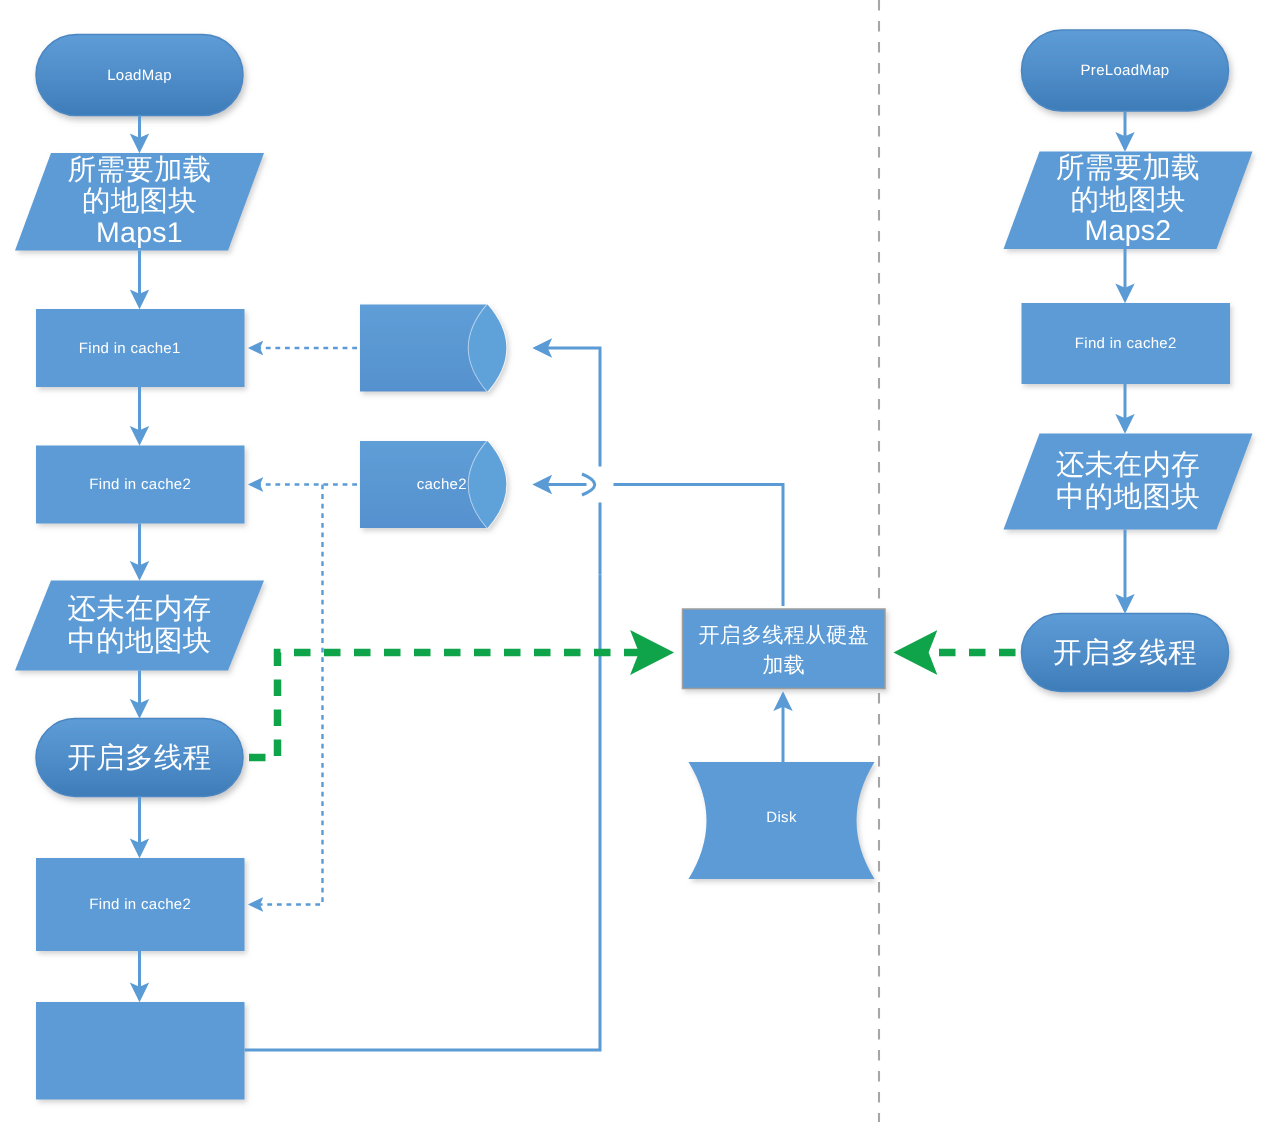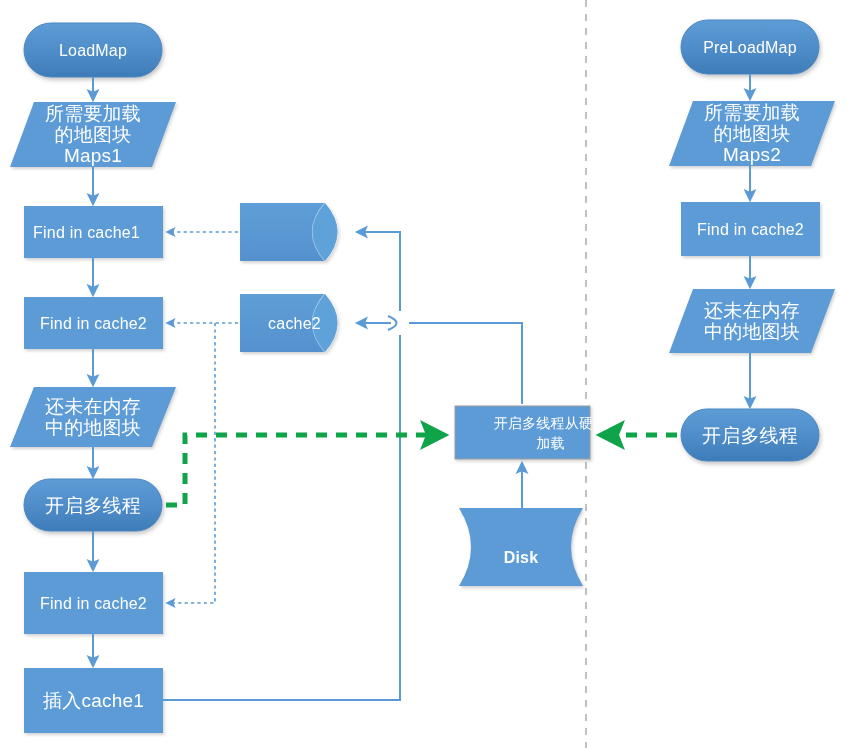--- a/index.html
+++ b/index.html
@@ -25,21 +25,21 @@
     width: 857px;
     height: 748px;
   }
   .node-label {
     position: absolute;
     display: flex;
     align-items: center;
     justify-content: center;
     text-align: center;
     color: #ffffff;
-    font-size: 16px;
+    font-size: 10px;
     line-height: 19px;
     white-space: pre-line;
     pointer-events: none;
     letter-spacing: 0.2px;
   }
   .node-label.cn {
     font-size: 19px;
     line-height: 21px;
   }
 </style>
@@ -177,29 +177,28 @@
 
   <div class="node-label" style="left:24px; top:297px; width:139px; height:52px;">Find in cache2</div>
 
   <div class="node-label cn" style="left:10px; top:387px; width:166px; height:60px;">还未在内存
 中的地图块</div>
 
   <div class="node-label cn" style="left:24px; top:479px; width:138px; height:52px;">开启多线程</div>
 
   <div class="node-label" style="left:24px; top:572px; width:139px; height:62px;">Find in cache2</div>
 
-  <div class="node-label cn" style="left:24px; top:668px; width:139px; height:65px;">插入cache1</div>
 
   <div class="node-label" style="left:240px; top:203px; width:85px; height:58px;margin-top:40px;">cache1</div>
 
   <div class="node-label" style="left:240px; top:294px; width:85px; height:58px;margin-left:12px;">cache2</div>
 
-  <div class="node-label" style="left:459px; top:520px; width:124px; height:74px;font-weight:bold;">Disk</div>
-
-  <div class="node-label cn" style="left:455px; top:406px; width:135px; height:53px; font-size:14px; line-height:20px;padding-left:28px;">开启多线程从硬盘
+  <div class="node-label" style="left:459px; top:508px; width:124px; height:74px;">Disk</div>
+
+  <div class="node-label cn" style="left:455px; top:406px; width:135px; height:53px; font-size:14px; line-height:20px;">开启多线程从硬盘
 加载</div>
 
   <div class="node-label" style="left:681px; top:20px; width:138px; height:54px;">PreLoadMap</div>
 
   <div class="node-label cn" style="left:669px; top:101px; width:166px; height:65px;">所需要加载
 的地图块
 Maps2</div>
 
   <div class="node-label" style="left:681px; top:202px; width:139px; height:54px;">Find in cache2</div>
 

